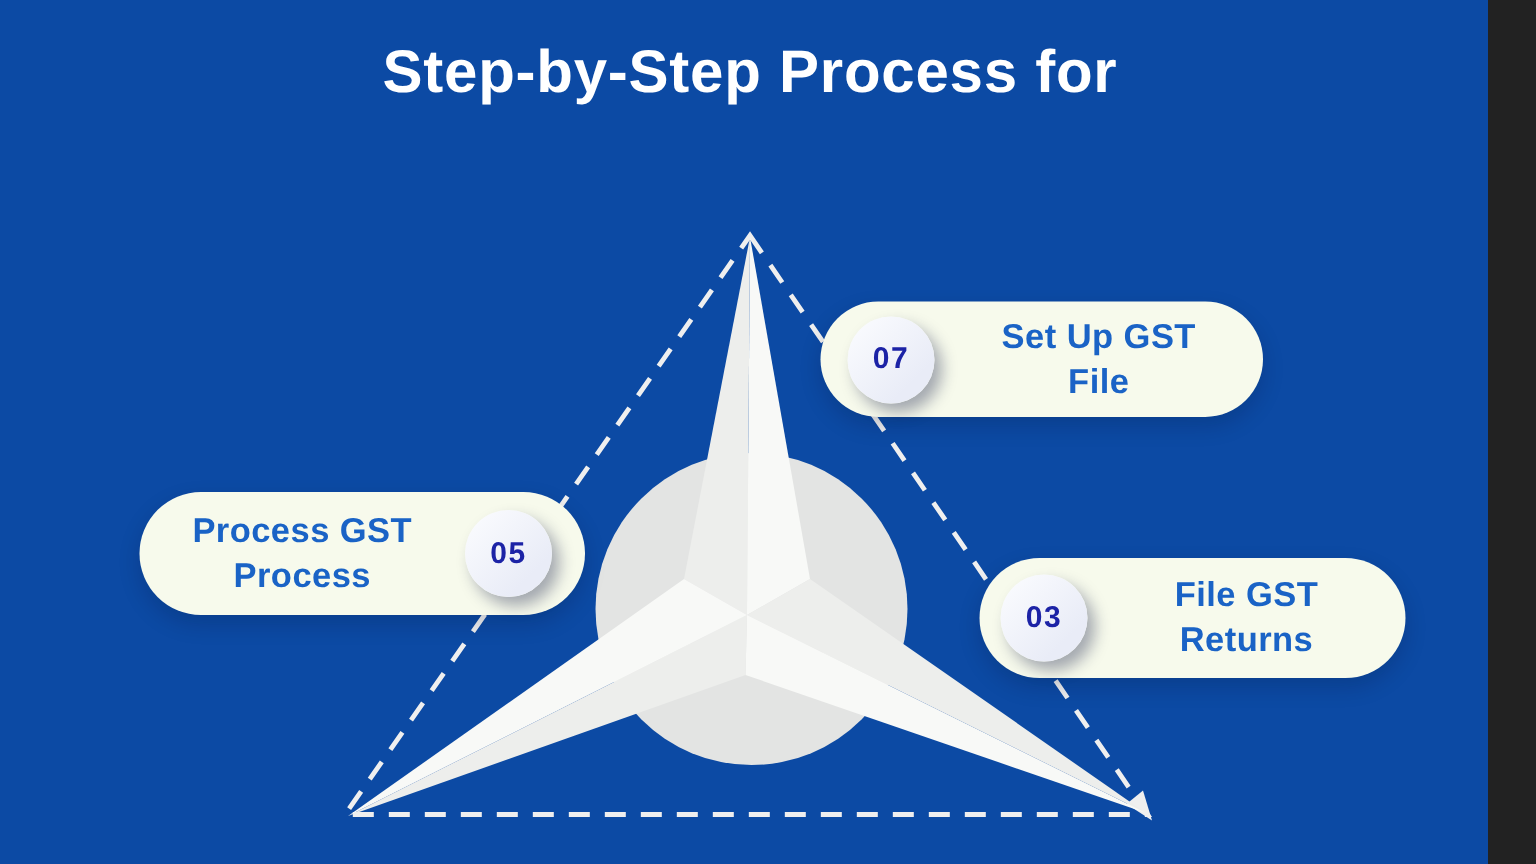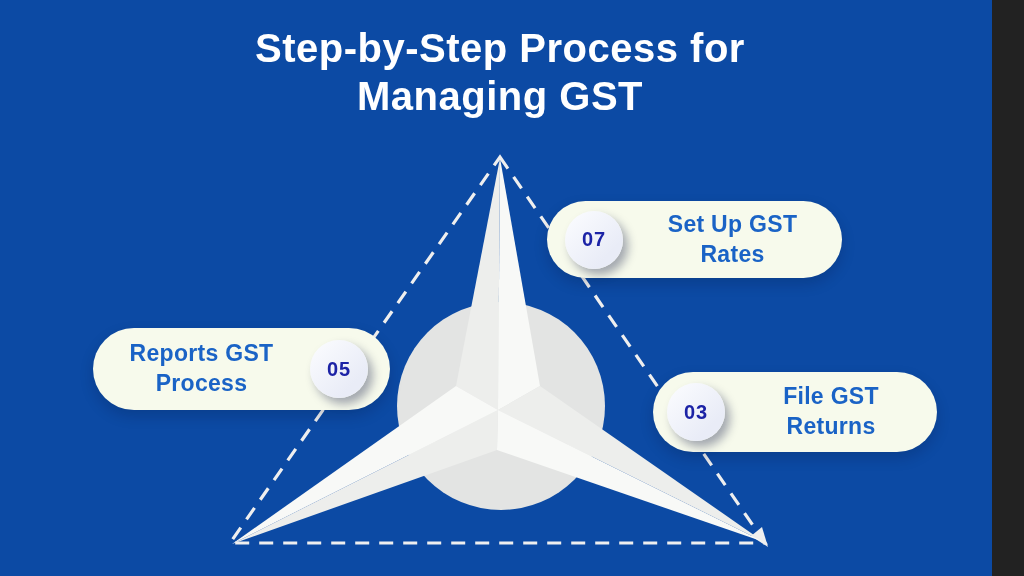--- a/index.html
+++ b/index.html
@@ -64,21 +64,20 @@
     letter-spacing: 0.3px;
   }
 </style>
 </head>
 <body>
 
 <div class="canvas">
 
   <div class="title">
     <div>Step-by-Step Process for</div>
-    <div>Managing GST</div>
   </div>
 
   <svg class="diagram" viewBox="0 0 1024 576">
 
     <path d="M 500 157 L 765 543 L 230 543 Z" fill="none" stroke="#EFEFEF" stroke-width="3.2" stroke-dasharray="14 10"></path>
 
     <polygon points="768,547 751,536 762,527" fill="#EFEFEF"></polygon>
 
     <circle cx="501" cy="406" r="104" fill="#E3E4E3"></circle>
 
@@ -89,27 +88,27 @@
       <polygon points="764,542 498,410 497,450" fill="#F8F9F7"></polygon>
       <polygon points="232,544 497,450 498,410" fill="#EDEEEC"></polygon>
       <polygon points="232,544 498,410 456,386" fill="#F8F9F7"></polygon>
     </g>
   </svg>
 
   <div class="pill pill-1">
     <div class="num-badge">07</div>
     <div class="pill-label">
       <div>Set Up GST</div>
-      <div>Rates</div>
+      <div>File</div>
     </div>
   </div>
 
   <div class="pill pill-2">
     <div class="pill-label">
-      <div>Reports GST</div>
+      <div>Process GST</div>
       <div>Process</div>
     </div>
     <div class="num-badge">05</div>
   </div>
 
   <div class="pill pill-3">
     <div class="num-badge">03</div>
     <div class="pill-label">
       <div>File GST</div>
       <div>Returns</div>

